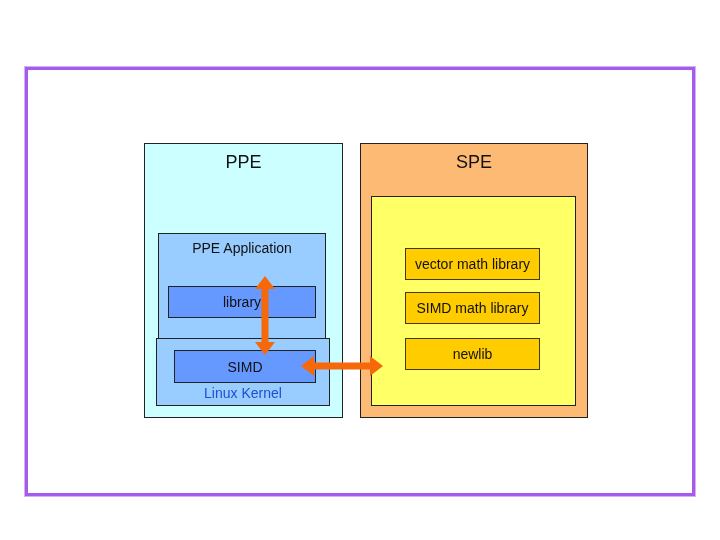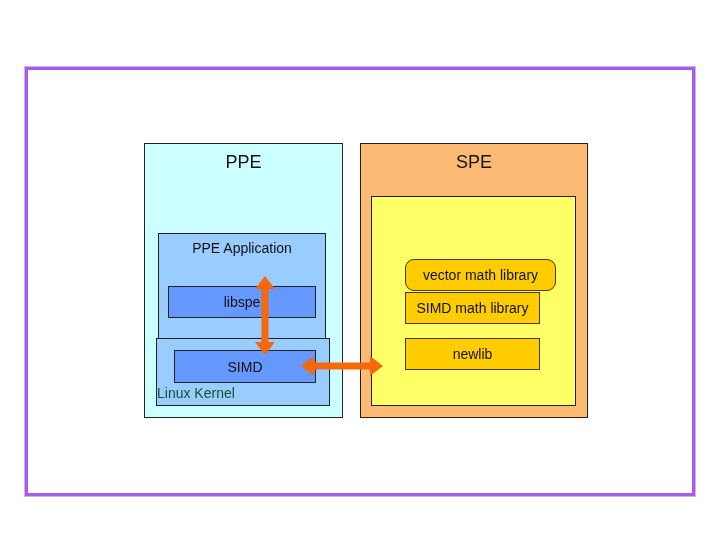--- a/index.html
+++ b/index.html
@@ -45,43 +45,43 @@
     display: flex; align-items: center; justify-content: center;
     font-size: 14px; color: #111;
   }
   .module-blue { background: #6699ff; }
   .module-gold { background: #ffcc00; border-color: #4a3800; }
 
   .libspe { left: 9px;  top: 52px; width: 148px; height: 32px; }
   .spufs  { left: 17px; top: 11px; width: 142px; height: 33px; }
   .kern-label {
     left: 0; right: 0; bottom: 4px;
-    text-align: left; font-size: 14px; line-height: 16px; color: #14532d;
+    text-align: center; font-size: 14px; line-height: 16px; color: #1d4ed8;
   }
-  .vecmath { left: 33px; top: 62px;  width: 151px; height: 32px; border-radius: 9px; }
+  .vecmath { left: 33px; top: 51px;  width: 135px; height: 32px; }
   .simd    { left: 33px; top: 95px;  width: 135px; height: 32px; }
   .newlib  { left: 33px; top: 141px; width: 135px; height: 32px; }
 
   
   .arrow-svg { position: absolute; z-index: 5; display: block; }
   .arrow-v { left: 255px; top: 276px; }
   .arrow-h { left: 301px; top: 356px; }
 </style>
 </head>
 <body>
 
 <div class="abs frame"></div>
 
 <section class="abs group ppe-group">
   <span class="group-title">PPE</span>
 
   <div class="abs inner ppe-app">
     <span class="inner-title">PPE Application</span>
     <div class="abs module module-blue libspe">
-      <span>libspe</span>
+      <span>library</span>
     </div>
   </div>
 
   <div class="abs inner ppe-kern">
     <div class="abs module module-blue spufs">
       <span>SIMD</span>
     </div>
     <span class="abs kern-label">Linux Kernel</span>
   </div>
 </section>

